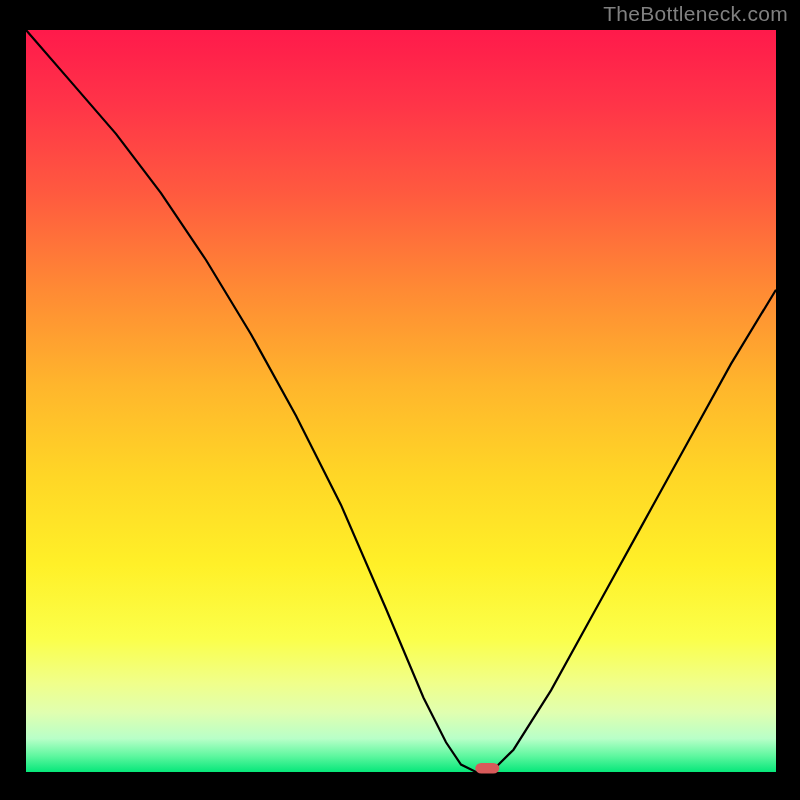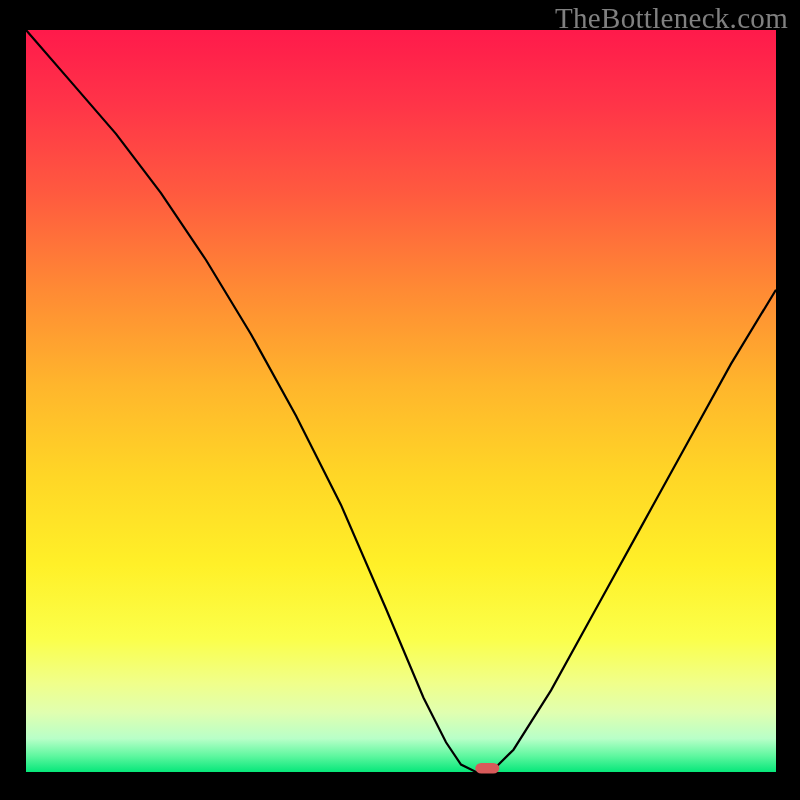--- a/index.html
+++ b/index.html
@@ -14,22 +14,22 @@
     width: 800px;
     height: 800px;
     background: #000;
     position: relative;
   }
   .watermark {
     position: absolute;
     top: 2px;
     right: 12px;
     color: #808080;
-    font-family: Liberation Serif, serif;
-    font-size: 29px;
+    font-family: Liberation Sans, sans-serif;
+    font-size: 21px;
     letter-spacing: 0.3px;
     z-index: 5;
   }
   svg {
     position: absolute;
     top: 0;
     left: 0;
   }
 </style>
 </head>

